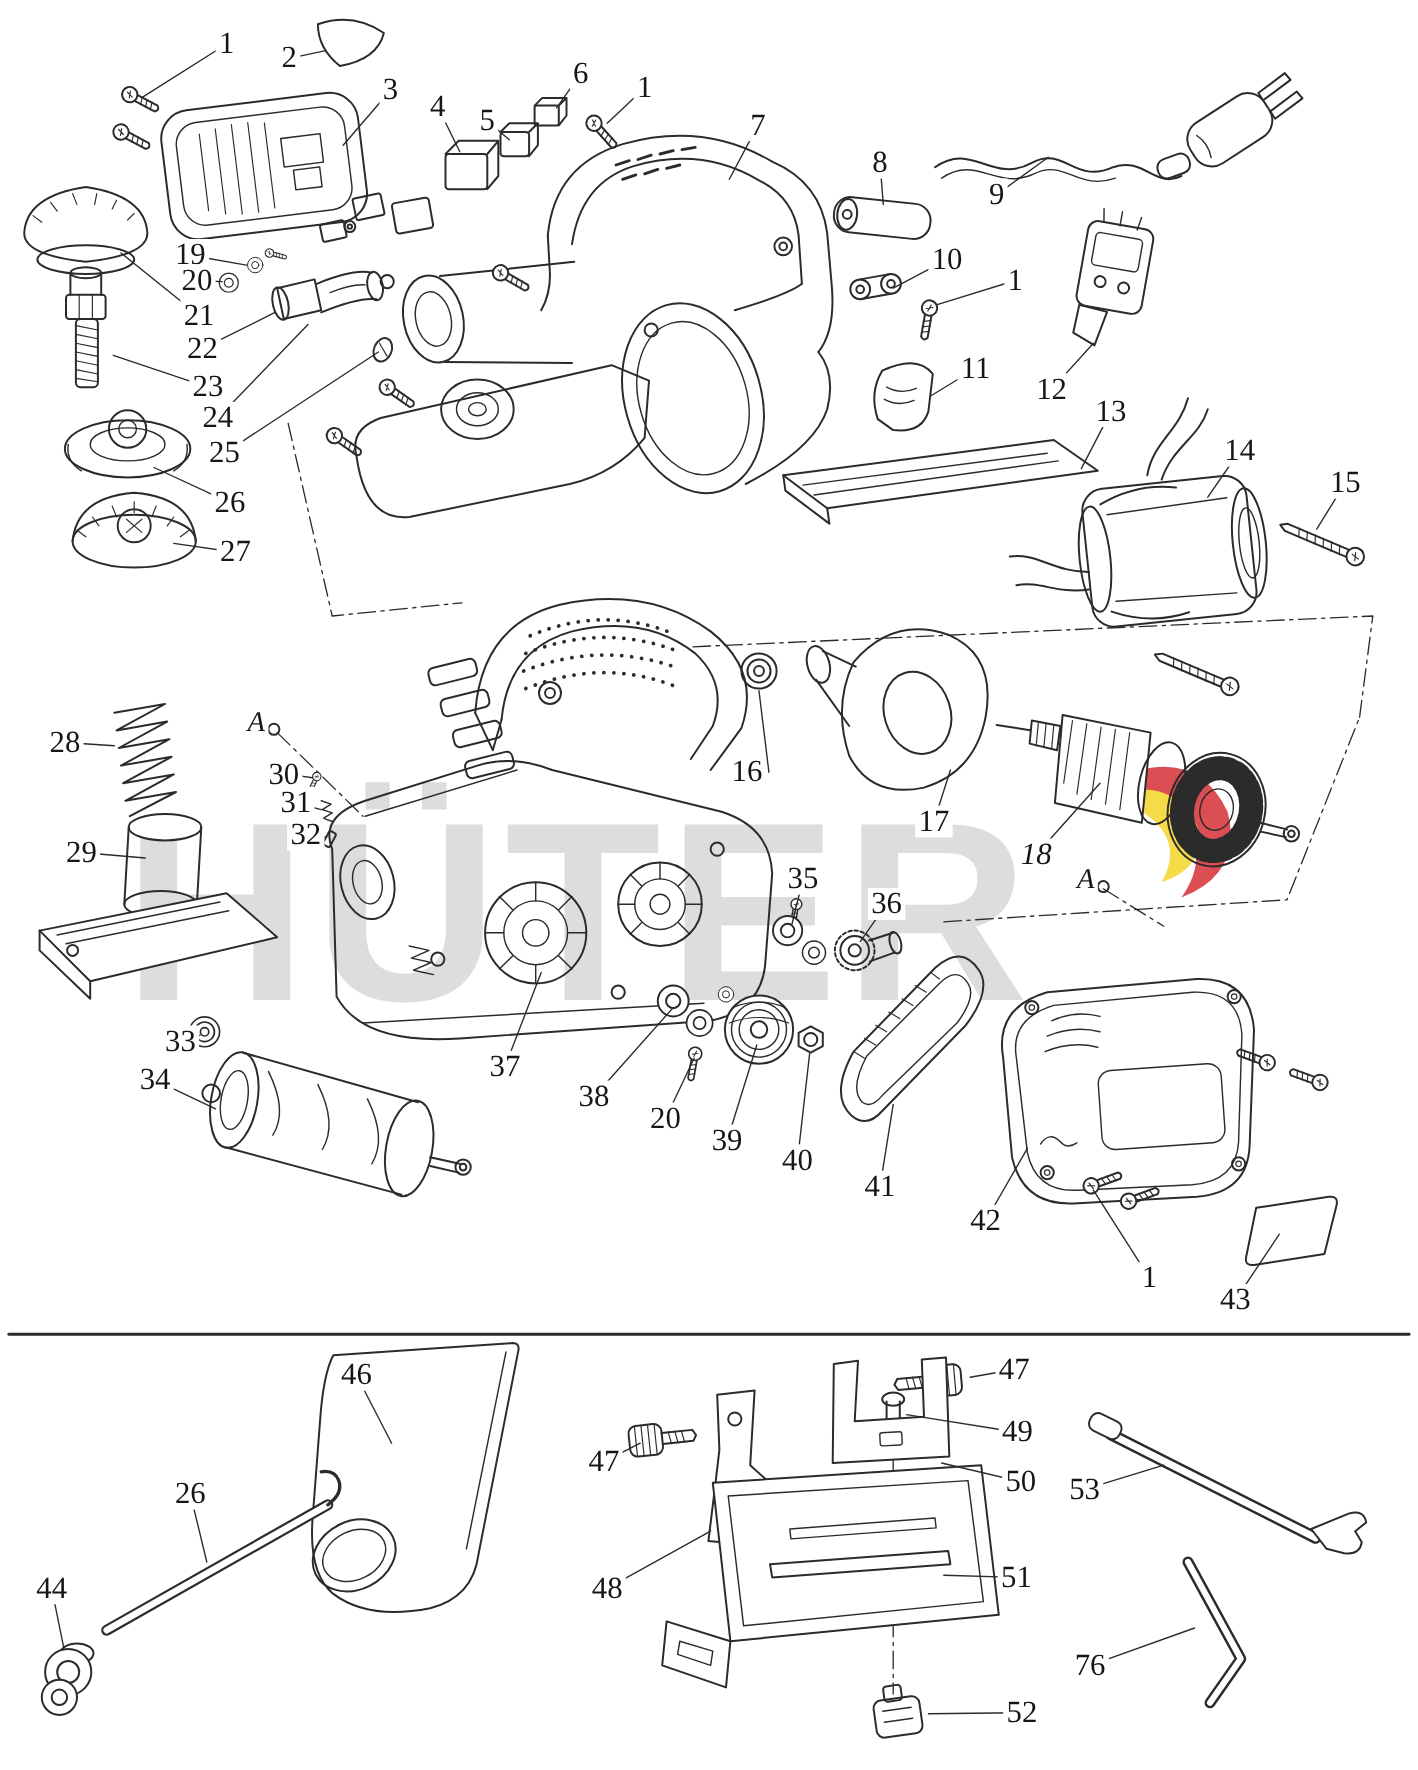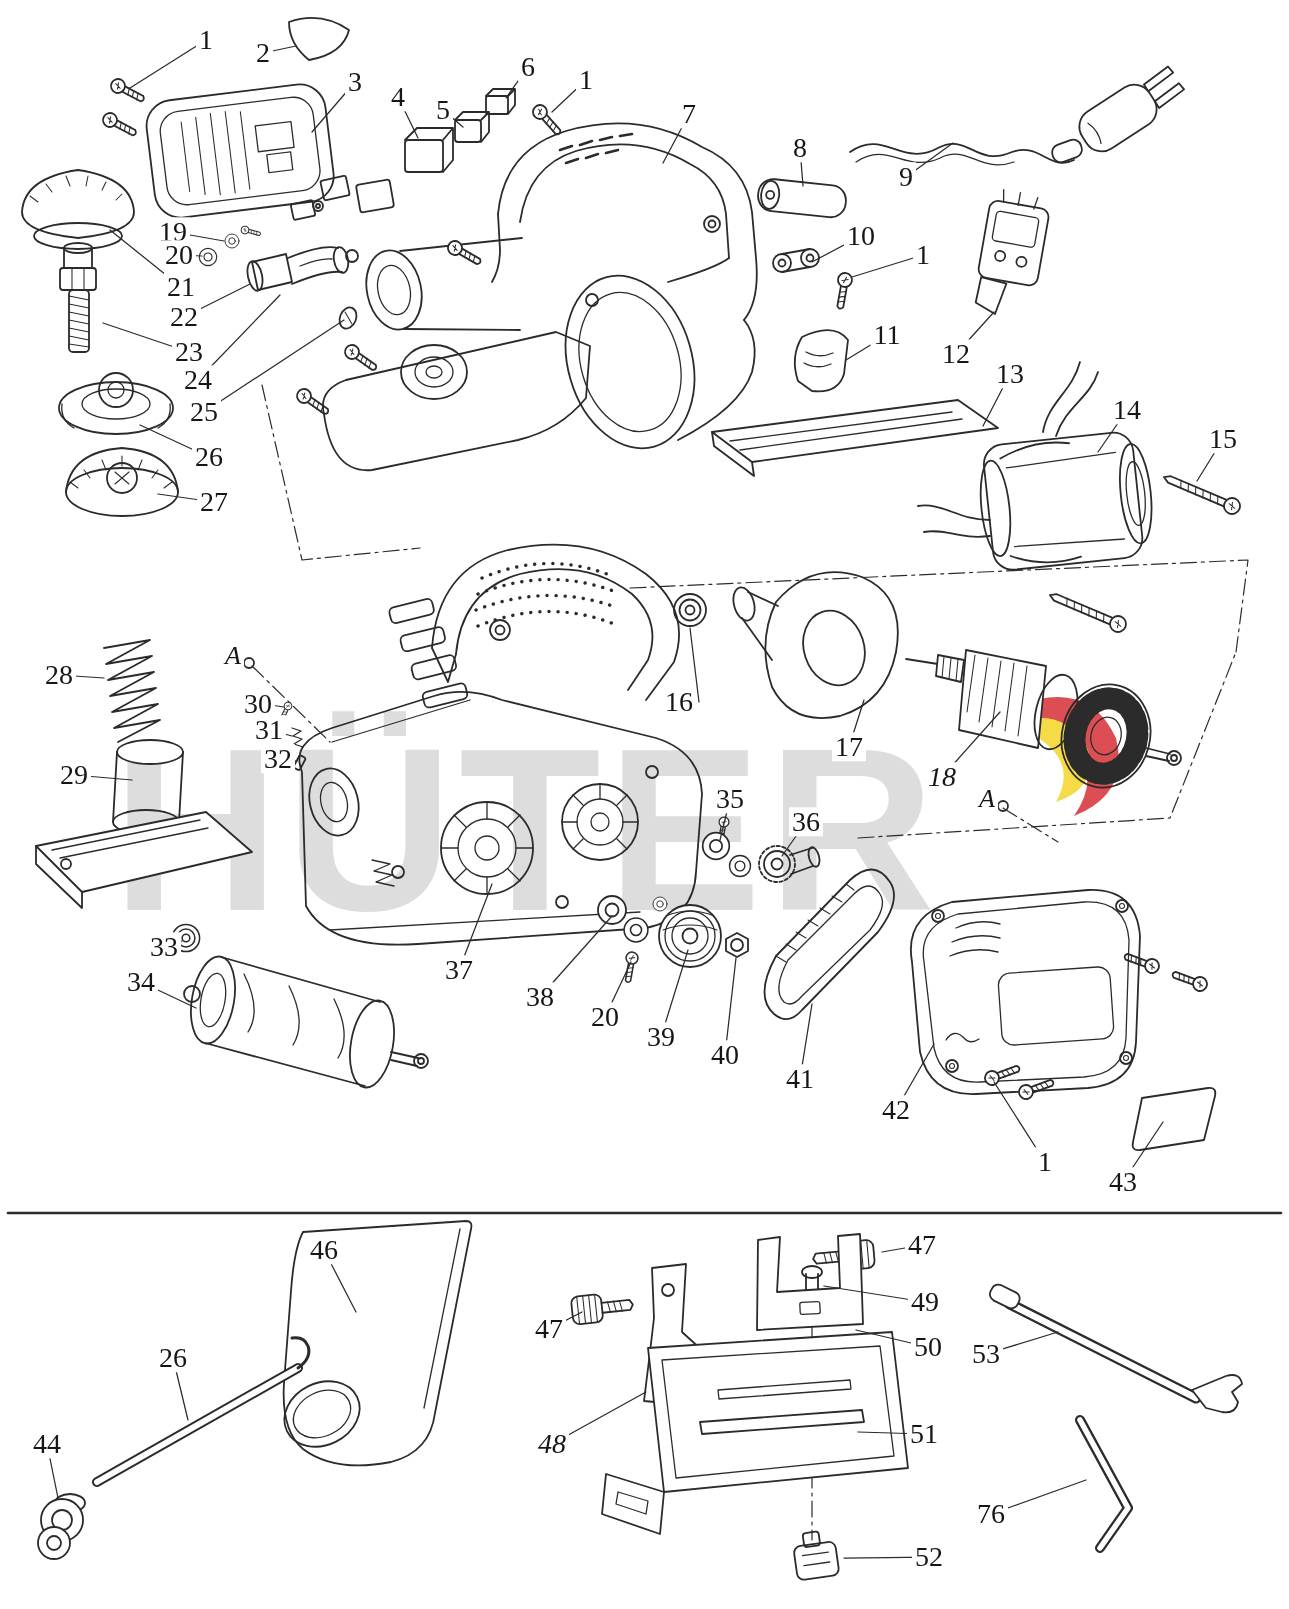--- a/index.html
+++ b/index.html
@@ -574,21 +574,21 @@
       <div class="part-label" style="left: 725px; top: 1055px;">40</div>
       <div class="part-label" style="left: 800px; top: 1079px;">41</div>
       <div class="part-label" style="left: 896px; top: 1110px;">42</div>
       <div class="part-label" style="left: 1045px; top: 1162px;">1</div>
       <div class="part-label" style="left: 1123px; top: 1182px;">43</div>
       <div class="part-label" style="left: 47px; top: 1444px;">44</div>
       <div class="part-label" style="left: 173px; top: 1358px;">26</div>
       <div class="part-label" style="left: 324px; top: 1250px;">46</div>
       <div class="part-label" style="left: 549px; top: 1329px;">47</div>
       <div class="part-label" style="left: 922px; top: 1245px;">47</div>
-      <div class="part-label" style="left: 552px; top: 1444px; font-style: italic;">48</div>
+      <div class="part-label" style="left: 552px; top: 1444px;">48</div>
       <div class="part-label" style="left: 925px; top: 1302px;">49</div>
       <div class="part-label" style="left: 928px; top: 1347px;">50</div>
       <div class="part-label" style="left: 924px; top: 1434px;">51</div>
       <div class="part-label" style="left: 929px; top: 1557px;">52</div>
       <div class="part-label" style="left: 986px; top: 1354px; text-align: center;">53</div>
       <div class="part-label" style="left: 991px; top: 1514px;">76</div>
       <div class="view-marker" style="left: 233px; top: 656px;">A</div>
       <div class="view-marker" style="left: 987px; top: 799px;">A</div>
     </div>
 </div>

